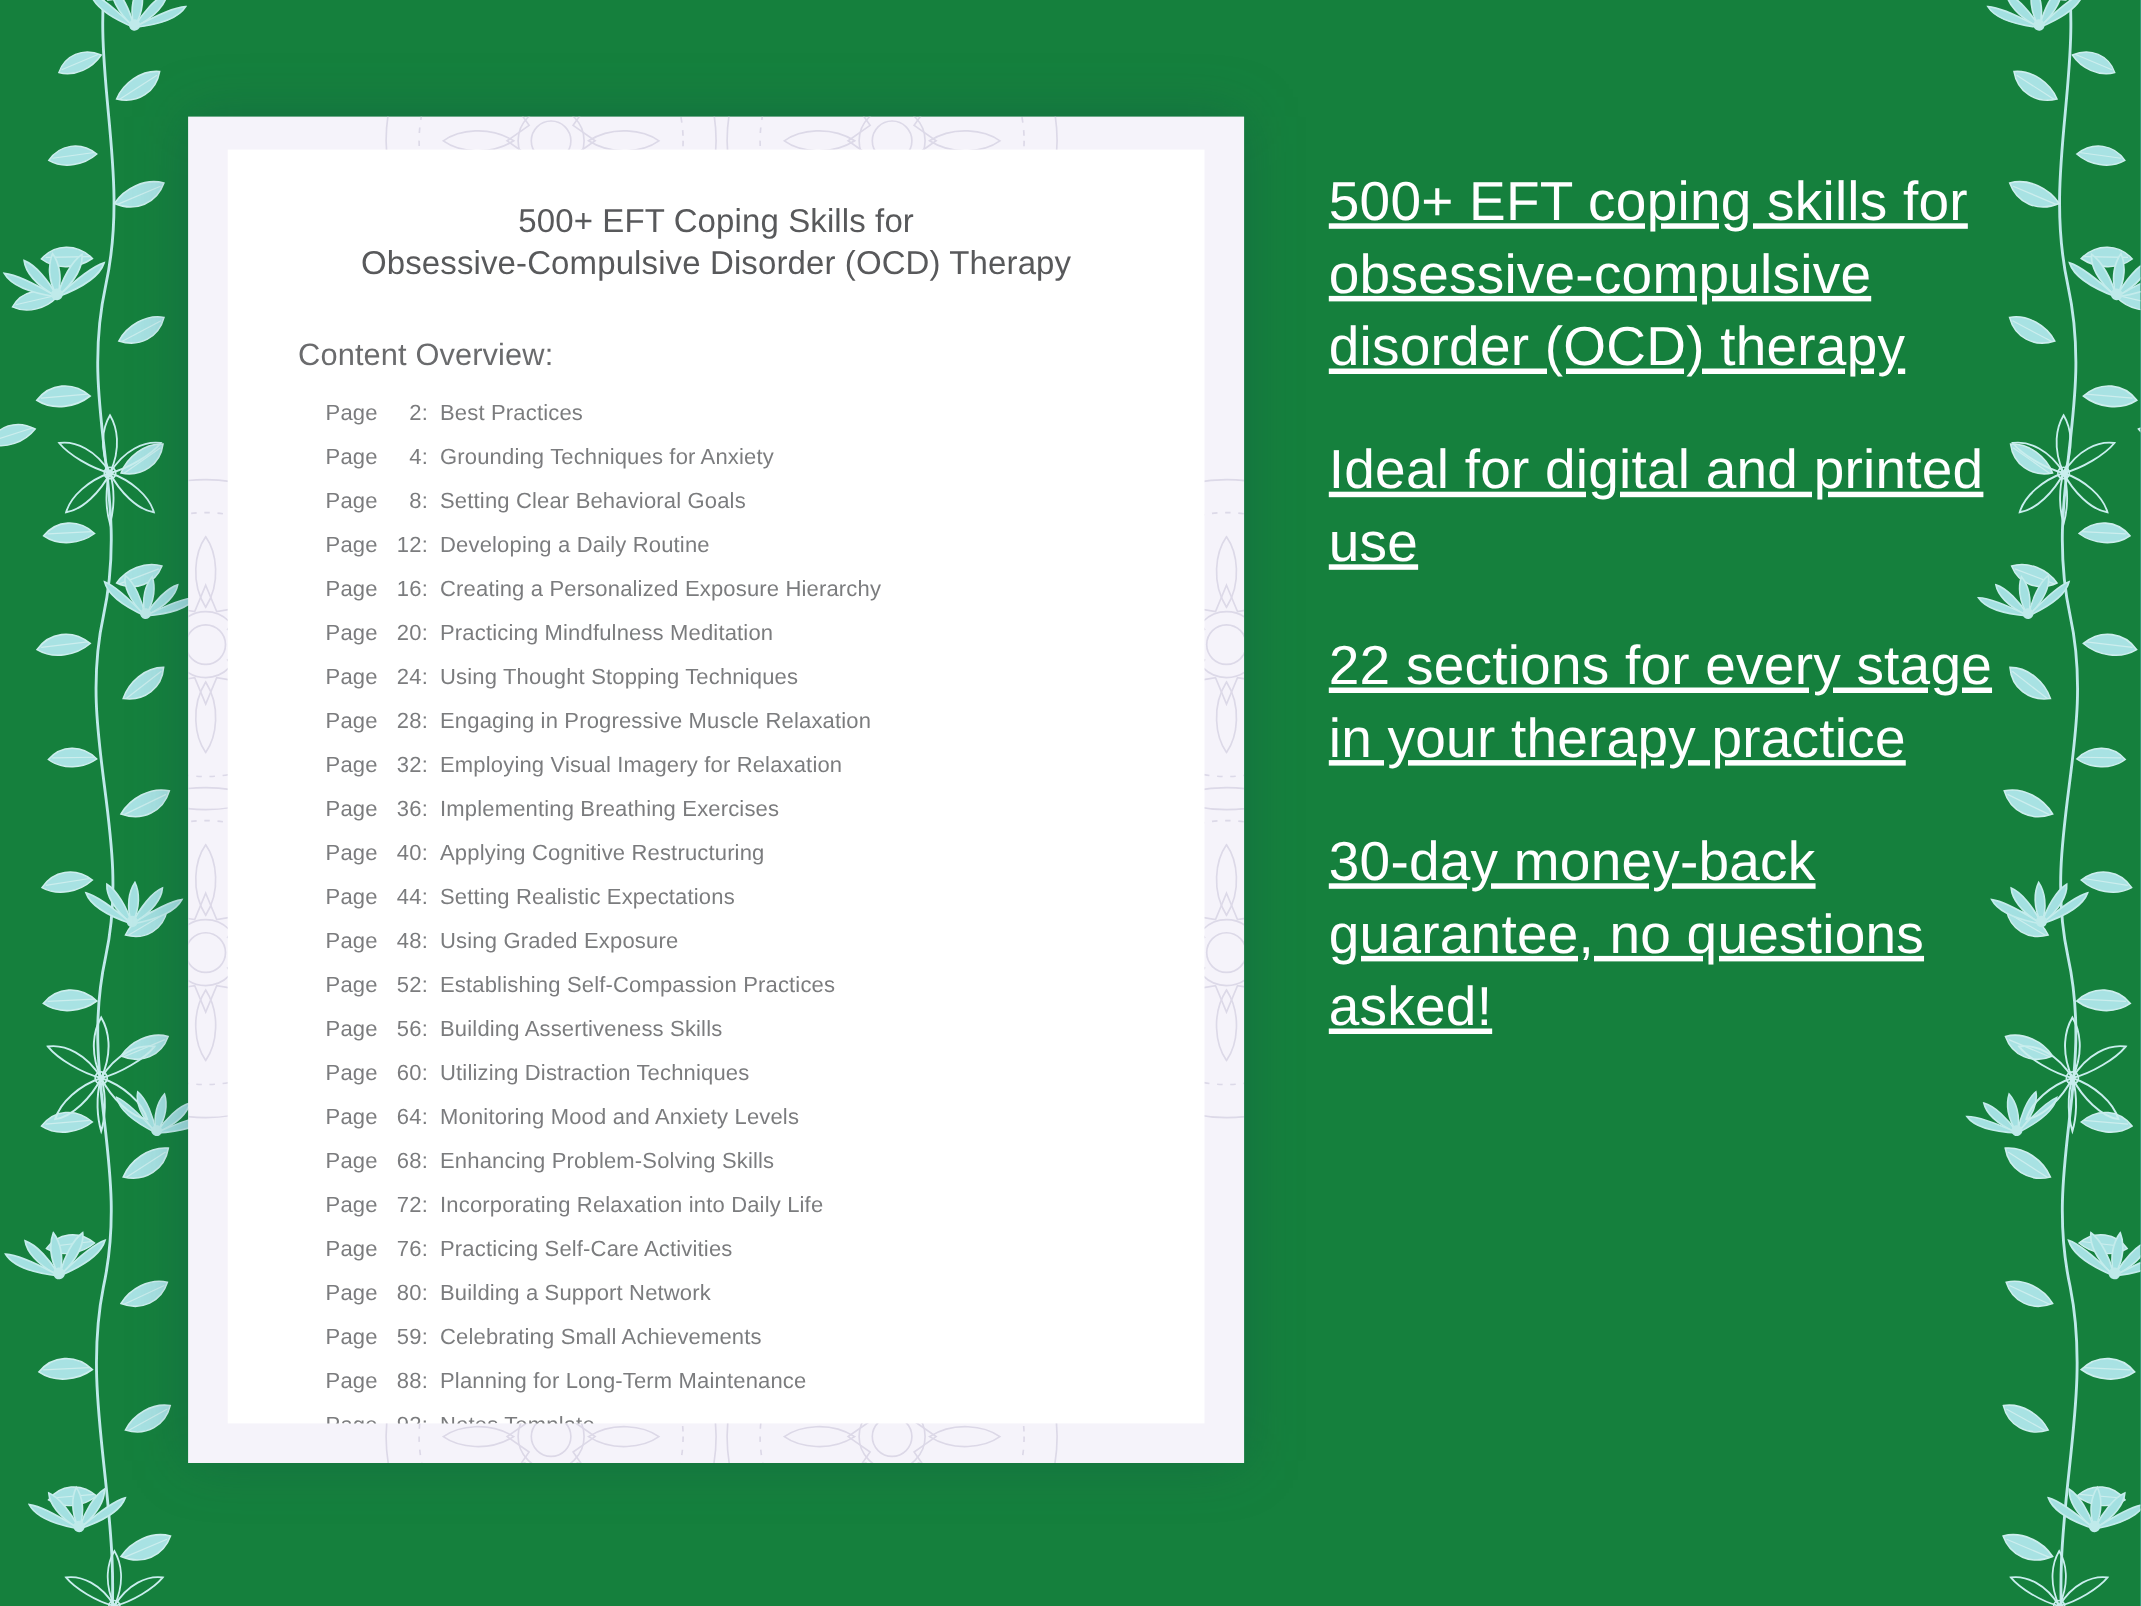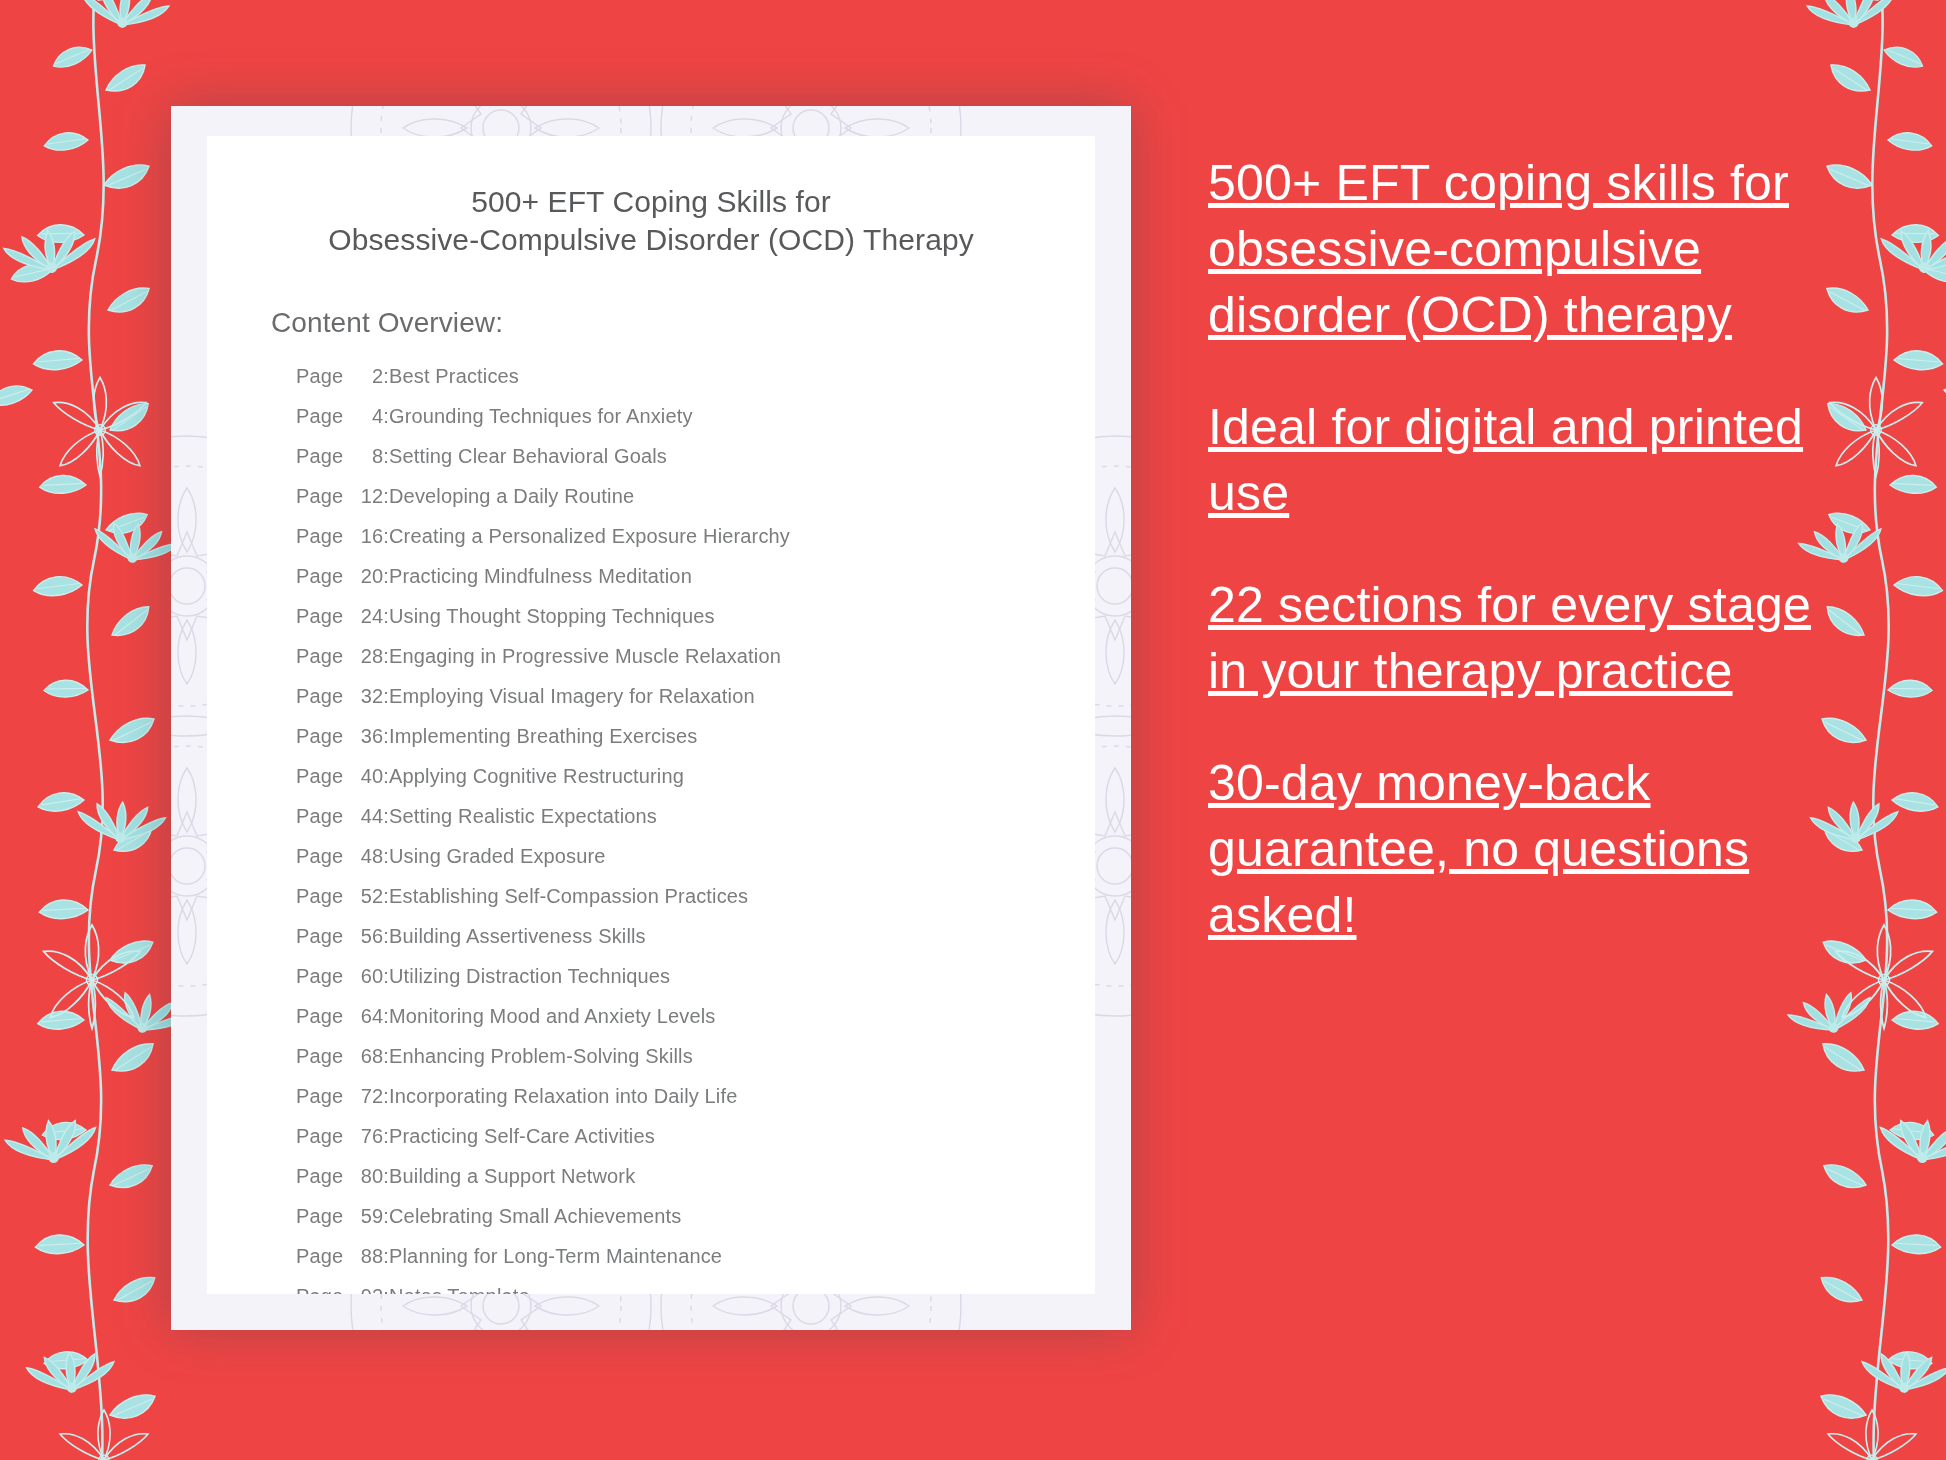--- a/index.html
+++ b/index.html
@@ -12,21 +12,21 @@
     overflow: hidden;
     font-family: "Liberation Sans", sans-serif;
     background: #5fcacf;
     position: relative;
   }
 
   
   #canvas {
     position: absolute;
     inset: 0;
-    background: #ef4444;
+    background: #15803d;
     overflow: hidden;
   }
 
   
   .vine {
     position: absolute;
     top: -30px;
     width: 215px;
     height: 1530px;
     opacity: 1;
@@ -113,20 +113,21 @@
   #toc li .page-word { display: inline-block; }
   #toc li .page-num {
     display: inline-block;
     width: 34px;
     text-align: right;
     margin-left: 6px;
   }
   #toc li .colon { display: inline-block; }
   #toc li .entry-title {
     display: inline-block;
+    margin-left: 11px;
   }
 
   
   #marketing {
     position: absolute;
     left: 1208px;
     top: 150px;
     width: 610px;
   }
   #marketing .bullet {

